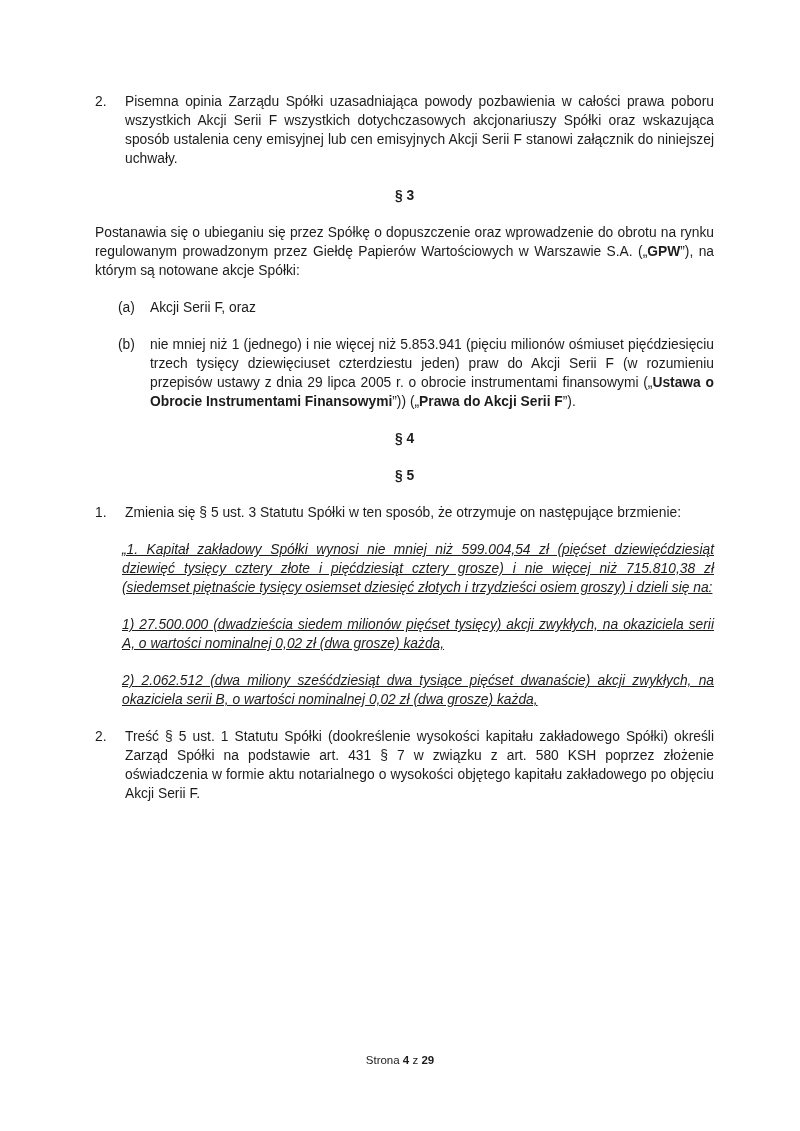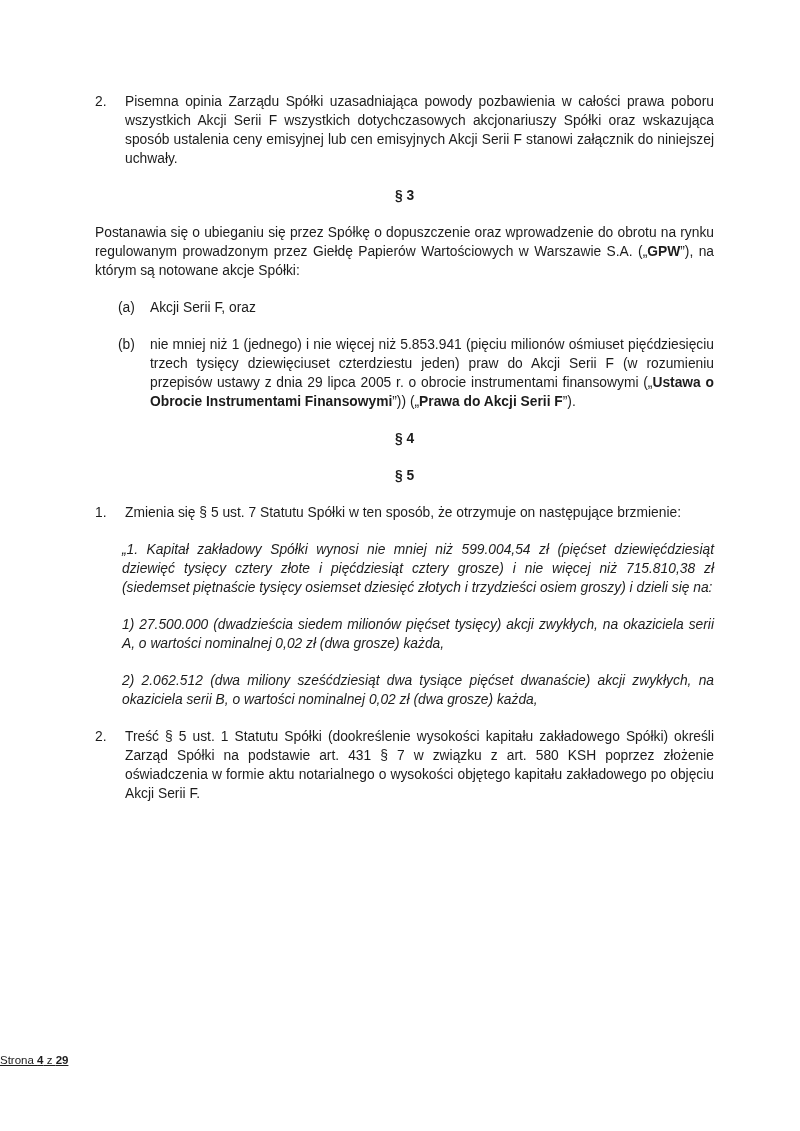--- a/index.html
+++ b/index.html
@@ -48,30 +48,30 @@
     text-align: justify;
   }
   .item.lettered { margin-left: 23px; }
   .item.lettered .marker { flex: 0 0 32px; }
   .quote {
     margin-left: 27px;
     font-style: italic;
     text-align: justify;
   }
   .seg-b { font-weight: bold; }
-  .seg-i { font-style: italic; }
+  .seg-i { font-style: italic; text-decoration: underline; }
   .footer {
     position: absolute;
     left: 0;
     top: 1053px;
     width: 800px;
+    text-align: center;
     font-size: 11.5px;
     line-height: 14px;
     color: #1c1c1c;
-    text-decoration: underline;
   }
 </style>
 </head>
 <body>
 
 <div class="page">
   <div class="content">
       <div class="block item">
         <span class="marker">2.</span>
         <span class="text"><span>Pisemna opinia Zarządu Spółki uzasadniająca powody pozbawienia w całości prawa poboru wszystkich Akcji Serii F wszystkich dotychczasowych akcjonariuszy Spółki oraz wskazująca sposób ustalenia ceny emisyjnej lub cen emisyjnych Akcji Serii F stanowi załącznik do niniejszej uchwały.</span></span>
@@ -83,21 +83,21 @@
         <span class="text"><span>Akcji Serii F, oraz</span></span>
       </div>
       <div class="block item lettered">
         <span class="marker">(b)</span>
         <span class="text"><span>nie mniej niż 1 (jednego) i nie więcej niż 5.853.941 (pięciu milionów ośmiuset pięćdziesięciu trzech tysięcy dziewięciuset czterdziestu jeden) praw do Akcji Serii F (w rozumieniu przepisów ustawy z dnia 29 lipca 2005 r. o obrocie instrumentami finansowymi („</span><span class="seg-b">Ustawa o Obrocie Instrumentami Finansowymi</span><span>”)) („</span><span class="seg-b">Prawa do Akcji Serii F</span><span>”).</span></span>
       </div>
       <div class="block heading">§ 4</div>
       <div class="block heading">§ 5</div>
       <div class="block item">
         <span class="marker">1.</span>
-        <span class="text"><span>Zmienia się § 5 ust. 7 Statutu Spółki w ten sposób, że otrzymuje on następujące brzmienie:</span></span>
+        <span class="text"><span>Zmienia się § 5 ust. 3 Statutu Spółki w ten sposób, że otrzymuje on następujące brzmienie:</span></span>
       </div>
       <div class="block quote"><span class="seg-i">„1. Kapitał zakładowy Spółki wynosi nie mniej niż 599.004,54 zł (pięćset dziewięćdziesiąt dziewięć tysięcy cztery złote i pięćdziesiąt cztery grosze) i nie więcej niż 715.810,38 zł (siedemset piętnaście tysięcy osiemset dziesięć złotych i trzydzieści osiem groszy) i dzieli się na:</span></div>
       <div class="block quote"><span class="seg-i">1) 27.500.000 (dwadzieścia siedem milionów pięćset tysięcy) akcji zwykłych, na okaziciela serii A, o wartości nominalnej 0,02 zł (dwa grosze) każda,</span></div>
       <div class="block quote"><span class="seg-i">2) 2.062.512 (dwa miliony sześćdziesiąt dwa tysiące pięćset dwanaście) akcji zwykłych, na okaziciela serii B, o wartości nominalnej 0,02 zł (dwa grosze) każda,</span></div>
       <div class="block item">
         <span class="marker">2.</span>
         <span class="text"><span>Treść § 5 ust. 1 Statutu Spółki (dookreślenie wysokości kapitału zakładowego Spółki) określi Zarząd Spółki na podstawie art. 431 § 7 w związku z art. 580 KSH poprzez złożenie oświadczenia w formie aktu notarialnego o wysokości objętego kapitału zakładowego po objęciu Akcji Serii F.</span></span>
       </div>
     </div>
   <div class="footer"><span>Strona </span><span class="seg-b">4</span><span> z </span><span class="seg-b">29</span></div>

